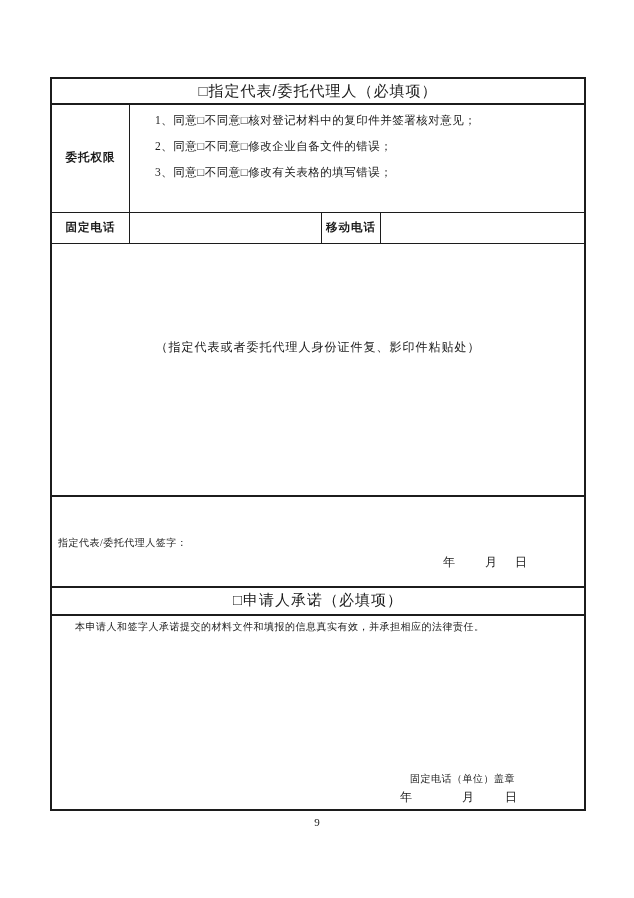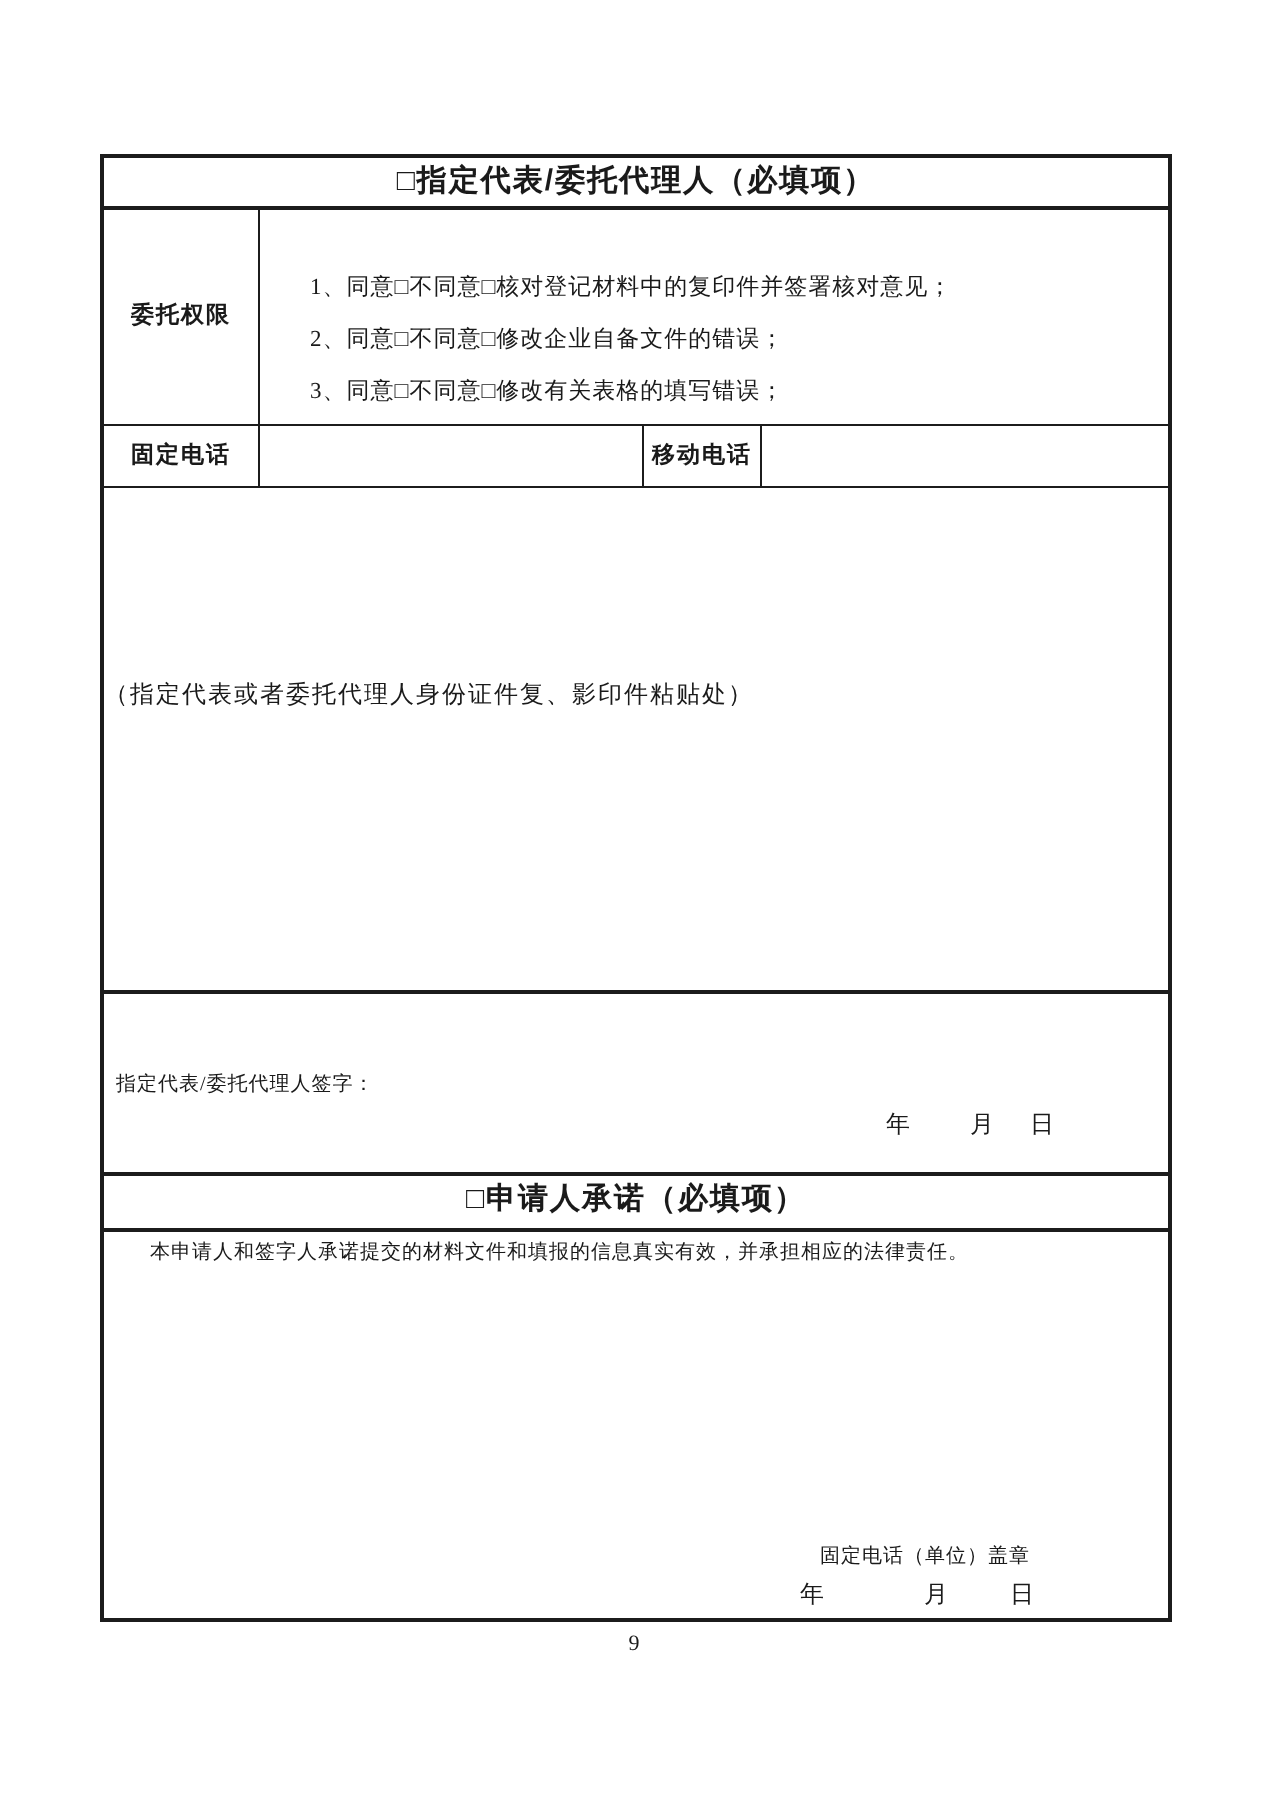--- a/index.html
+++ b/index.html
@@ -36,49 +36,49 @@
     font-size: 11.5px;
     letter-spacing: 1px;
     font-weight: bold;
   }
   .section-title {
     position: absolute;
     left: 0;
     width: 100%;
     text-align: center;
     font-family: "Liberation Sans", "DejaVu Sans", sans-serif;
-    font-weight: bold;
+    font-weight: normal;
     font-size: 15px;
     letter-spacing: 1px;
   }
   .authority-items {
     position: absolute;
     left: 103px;
     top: 28px;
     font-size: 11.5px;
     letter-spacing: 0.5px;
-    margin-top: 24px;
   }
   .auth-item {
     height: 26px;
     line-height: 26px;
     white-space: nowrap;
   }
   .abs-text {
     position: absolute;
     font-size: 10px;
     line-height: 16px;
     white-space: nowrap;
     letter-spacing: 0.5px;
   }
   .paste-note {
     position: absolute;
     left: 0;
     top: 258px;
     width: 100%;
+    text-align: center;
     font-size: 12px;
     line-height: 20px;
     letter-spacing: 1px;
   }
   .date-label {
     position: absolute;
     font-size: 12px;
     line-height: 16px;
   }
   .page-number {

